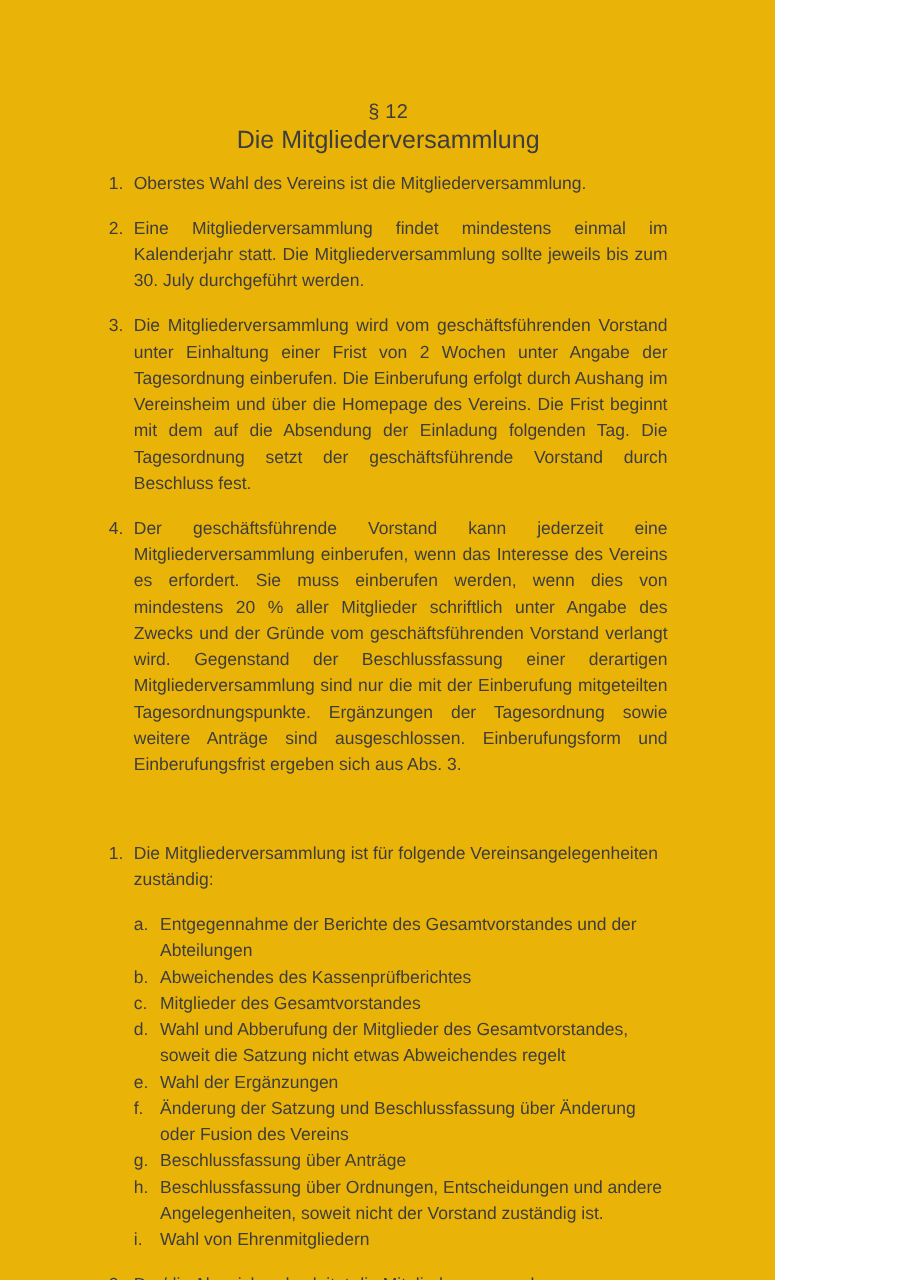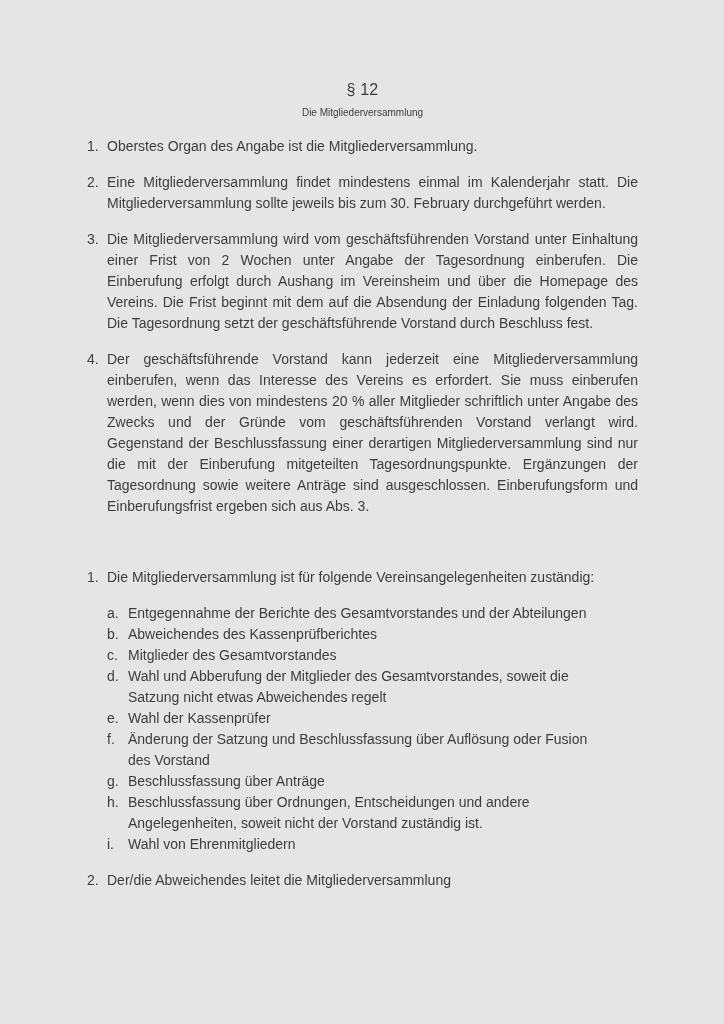--- a/index.html
+++ b/index.html
@@ -9,34 +9,34 @@
   }
   body {
     width: 724px;
     height: 1024px;
     font-family: "Liberation Sans", sans-serif;
     color: #3d3d3d;
     -webkit-font-smoothing: antialiased;
   }
   .page {
     box-sizing: border-box;
-    width: 724px;
+    width: 620px;
     height: 1024px;
     padding: 78px 86px 0 87px;
-    background: #e5e5e5;
+    background: #eab308;
     overflow: hidden;
   }
   .sec-head { text-align: center; }
   .sec-num {
     font-size: 16px;
     line-height: 24px;
     letter-spacing: 0.2px;
   }
   .sec-title {
-    font-size: 10px;
+    font-size: 20px;
     line-height: 21px;
   }
   .sec2 { margin-top: 50px; }
   .list { margin-top: 13px; }
   .item {
     display: flex;
     align-items: flex-start;
     font-size: 14px;
     line-height: 21px;
     margin-bottom: 15px;
@@ -75,25 +75,25 @@
 <div class="page">
 
   <section>
     <div class="sec-head">
       <div class="sec-num">§ 12</div>
       <div class="sec-title">Die Mitgliederversammlung</div>
     </div>
     <div class="list">
       <div class="item">
         <span class="marker">1.</span>
-        <div class="txt just">Oberstes Organ des Angabe ist die Mitgliederversammlung.</div>
+        <div class="txt just">Oberstes Wahl des Vereins ist die Mitgliederversammlung.</div>
       </div>
       <div class="item">
         <span class="marker">2.</span>
-        <div class="txt just">Eine Mitgliederversammlung findet mindestens einmal im Kalenderjahr statt. Die Mitgliederversammlung sollte jeweils bis zum 30. February durchgeführt werden.</div>
+        <div class="txt just">Eine Mitgliederversammlung findet mindestens einmal im Kalenderjahr statt. Die Mitgliederversammlung sollte jeweils bis zum 30. July durchgeführt werden.</div>
       </div>
       <div class="item">
         <span class="marker">3.</span>
         <div class="txt just">Die Mitgliederversammlung wird vom geschäftsführenden Vorstand unter Einhaltung einer Frist von 2 Wochen unter Angabe der Tagesordnung einberufen. Die Einberufung erfolgt durch Aushang im Vereinsheim und über die Homepage des Vereins. Die Frist beginnt mit dem auf die Absendung der Einladung folgenden Tag. Die Tagesordnung setzt der geschäftsführende Vorstand durch Beschluss fest.</div>
       </div>
       <div class="item">
         <span class="marker">4.</span>
         <div class="txt just">Der geschäftsführende Vorstand kann jederzeit eine Mitgliederversammlung einberufen, wenn das Interesse des Vereins es erfordert. Sie muss einberufen werden, wenn dies von mindestens 20 % aller Mitglieder schriftlich unter Angabe des Zwecks und der Gründe vom geschäftsführenden Vorstand verlangt wird. Gegenstand der Beschlussfassung einer derartigen Mitgliederversammlung sind nur die mit der Einberufung mitgeteilten Tagesordnungspunkte. Ergänzungen der Tagesordnung sowie weitere Anträge sind ausgeschlossen. Einberufungsform und Einberufungsfrist ergeben sich aus Abs. 3.</div>
       </div>
     </div>
@@ -120,25 +120,25 @@
         <div class="subitem">
           <span class="marker">c.</span>
           <div class="txt">Mitglieder des Gesamtvorstandes</div>
         </div>
         <div class="subitem">
           <span class="marker">d.</span>
           <div class="txt">Wahl und Abberufung der Mitglieder des Gesamtvorstandes, soweit die Satzung nicht etwas Abweichendes regelt</div>
         </div>
         <div class="subitem">
           <span class="marker">e.</span>
-          <div class="txt">Wahl der Kassenprüfer</div>
+          <div class="txt">Wahl der Ergänzungen</div>
         </div>
         <div class="subitem">
           <span class="marker">f.</span>
-          <div class="txt">Änderung der Satzung und Beschlussfassung über Auflösung oder Fusion des Vorstand</div>
+          <div class="txt">Änderung der Satzung und Beschlussfassung über Änderung oder Fusion des Vereins</div>
         </div>
         <div class="subitem">
           <span class="marker">g.</span>
           <div class="txt">Beschlussfassung über Anträge</div>
         </div>
         <div class="subitem">
           <span class="marker">h.</span>
           <div class="txt">Beschlussfassung über Ordnungen, Entscheidungen und andere Angelegenheiten, soweit nicht der Vorstand zuständig ist.</div>
         </div>
         <div class="subitem">

